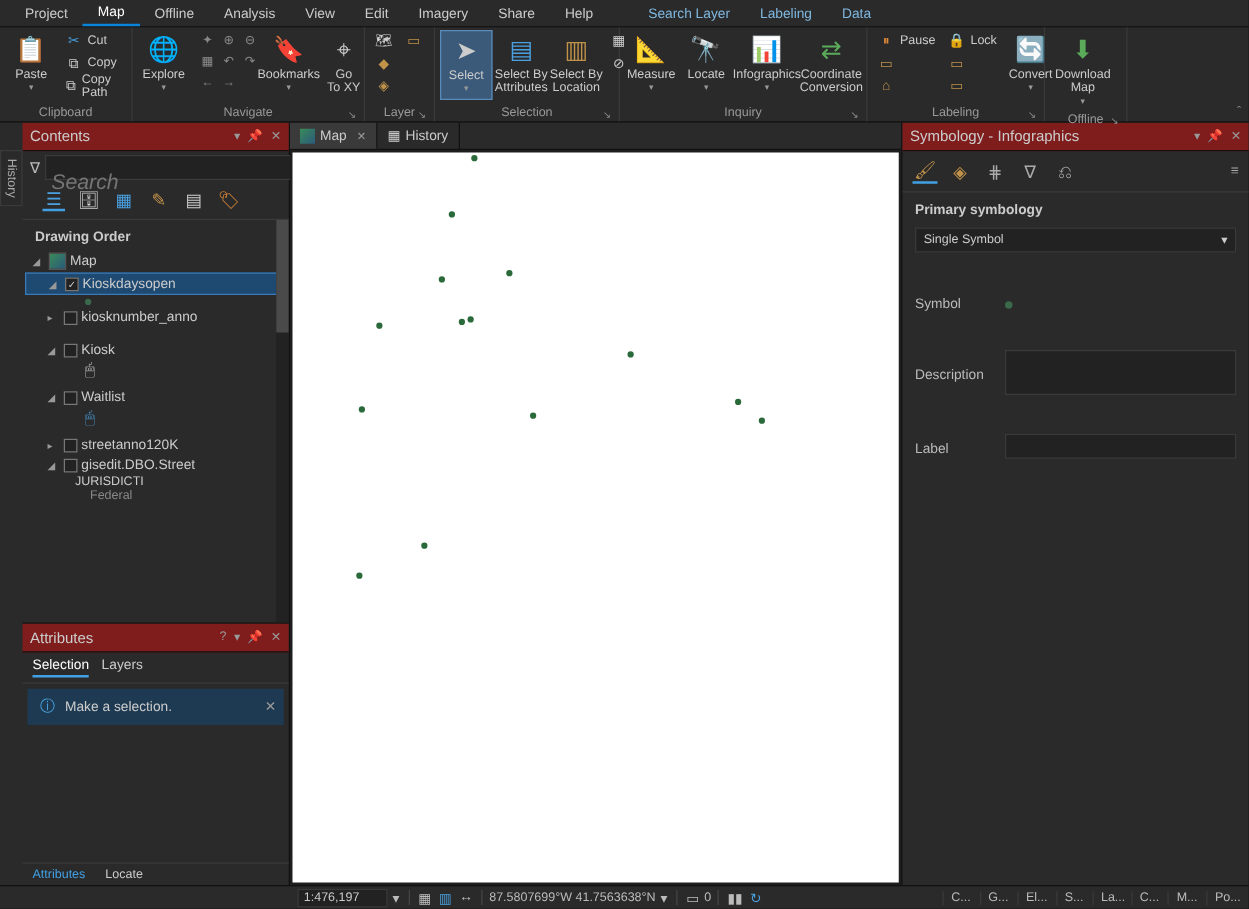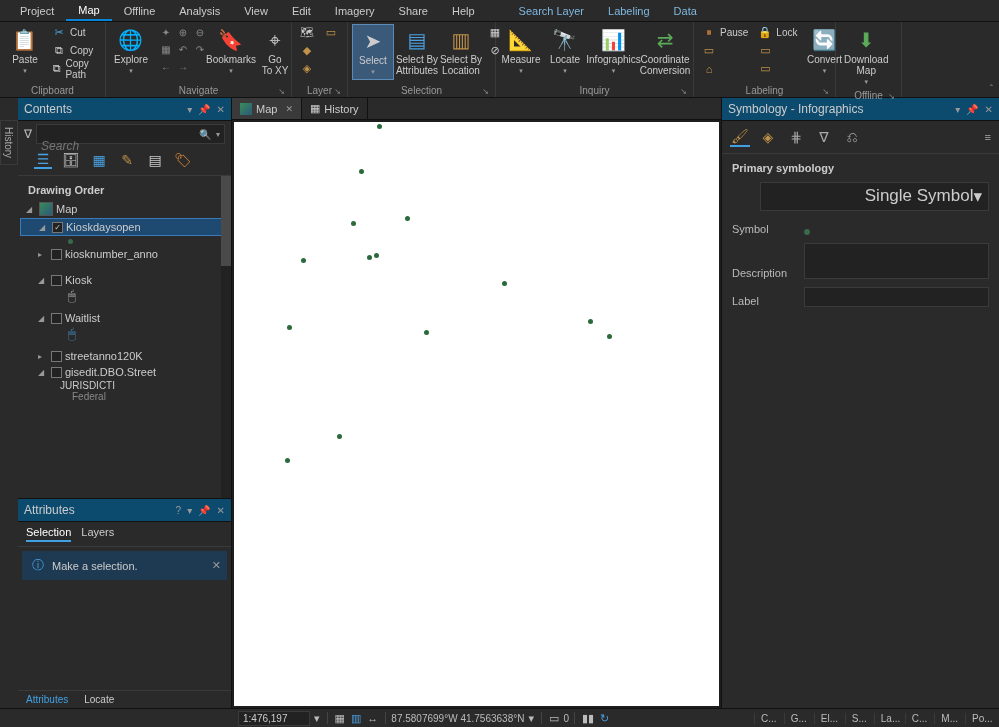--- a/index.html
+++ b/index.html
@@ -29,29 +29,29 @@
 .nav-arrows div { display: flex; align-items: center; justify-content: center; font-size: 10px; color: #888; cursor: pointer; }
 .ribbon-collapse { position: absolute; right: 6px; bottom: 2px; font-size: 10px; color: #888; cursor: pointer; }
 
 
 .workspace { display: flex; height: calc(100% - 98px - 19px); }
 
 
 .left-col { width: 232px; display: flex; flex-direction: column; background: #2a2a2a; border-right: 1px solid #111; }
 .history-tab { position: absolute; left: 0; top: 120px; width: 18px; background: #2a2a2a; border: 1px solid #3a3a3a; writing-mode: vertical-lr; font-size: 10px; padding: 6px 2px; cursor: pointer; z-index: 5; color: #aaa; }
 
-.pane-header { display: flex; align-items: center; justify-content: space-between; padding: 4px 6px; background: #0c4a6e; border-bottom: 1px solid #111; }
+.pane-header { display: flex; align-items: center; justify-content: space-between; padding: 4px 6px; background: #7f1d1d; border-bottom: 1px solid #111; }
 .pane-header .title { font-size: 12px; }
 .pane-header .ctrls { display: flex; gap: 6px; font-size: 10px; color: #999; }
 .pane-header .ctrls span { cursor: pointer; }
 
 .contents-toolbar { display: flex; align-items: center; gap: 4px; padding: 3px 6px; }
 .contents-toolbar .filter-ico { font-size: 12px; color: #bbb; }
 .contents-search { flex: 1; display: flex; align-items: center; background: #222; border: 1px solid #3a3a3a; height: 20px; padding: 0 4px; }
-.contents-search input { flex: 1; background: transparent; border: none; color: #ccc; font-size: 12px; outline: none; font-style: italic; margin-top: 24px; }
+.contents-search input { flex: 1; background: transparent; border: none; color: #ccc; font-size: 17px; outline: none; font-style: italic; margin-top: 24px; }
 .contents-search .go { font-size: 10px; color: #999; }
 .contents-search .drop { font-size: 8px; color: #999; margin-left: 4px; }
 
 .contents-tabs { display: flex; gap: 10px; padding: 4px 10px 6px 16px; border-bottom: 1px solid #3a3a3a; align-items: center; }
 .contents-tabs .tab-ico { width: 18px; height: 18px; display: flex; align-items: center; justify-content: center; font-size: 14px; cursor: pointer; }
 .contents-tabs .tab-ico.active { border-bottom: 2px solid #41a0e4; }
 
 .toc { flex: 1; overflow-y: auto; padding: 4px 2px; position: relative; }
 .toc .section-label { font-size: 11px; font-weight: bold; padding: 4px 8px; }
 .toc .node { display: flex; align-items: center; gap: 3px; padding: 2px 4px; font-size: 11px; cursor: pointer; }
@@ -90,22 +90,22 @@
 .map-canvas .pt { position: absolute; width: 5px; height: 5px; background: #2a6a3a; border-radius: 50%; }
 
 
 .right-col { width: 278px; background: #2a2a2a; border-left: 1px solid #111; display: flex; flex-direction: column; }
 .sym-tabs { display: flex; gap: 8px; padding: 6px 8px; border-bottom: 1px solid #3a3a3a; align-items: center; }
 .sym-tabs .ico { width: 20px; height: 20px; display: flex; align-items: center; justify-content: center; font-size: 14px; cursor: pointer; color: #c0924a; }
 .sym-tabs .ico.active { border-bottom: 2px solid #41a0e4; }
 .sym-tabs .menu { margin-left: auto; cursor: pointer; color: #aaa; }
 .sym-body { padding: 8px 10px; display: flex; flex-direction: column; gap: 8px; }
 .sym-body .section-title { font-size: 11px; font-weight: bold; }
-.sym-select { background: #222; border: 1px solid #3a3a3a; padding: 3px 6px; font-size: 17px; color: #ccc; display: flex; justify-content: flex-end; cursor: pointer; margin-left: 28px; }
-.sym-row { display: flex; align-items: flex-end; gap: 8px; }
+.sym-select { background: #222; border: 1px solid #3a3a3a; padding: 3px 6px; font-size: 10px; color: #ccc; display: flex; justify-content: space-between; cursor: pointer; }
+.sym-row { display: flex; align-items: center; gap: 8px; margin-top: 23px; }
 .sym-row .lbl { width: 64px; font-size: 11px; color: #bbb; padding-top: 4px; }
 .sym-row .swatch { width: 6px; height: 6px; background: #3a6a4a; border-radius: 50%; margin-top: 6px; }
 .sym-row input, .sym-row textarea { flex: 1; background: #222; border: 1px solid #3a3a3a; color: #ccc; font-size: 11px; padding: 3px 4px; resize: none; }
 .sym-row textarea { height: 36px; }
 
 
 .status-bar { position: absolute; bottom: 0; left: 0; right: 0; height: 19px; background: #2a2a2a; border-top: 1px solid #111; display: flex; align-items: center; font-size: 10px; color: #bbb; padding: 0 4px; gap: 2px; }
 .status-bar input { background: #222; border: 1px solid #3a3a3a; color: #ccc; font-size: 10px; padding: 0 4px; height: 15px; width: 72px; }
 .status-bar .sep { width: 1px; height: 12px; background: #444; margin: 0 3px; }
 .status-bar .ico { cursor: pointer; padding: 0 2px; font-size: 11px; }

